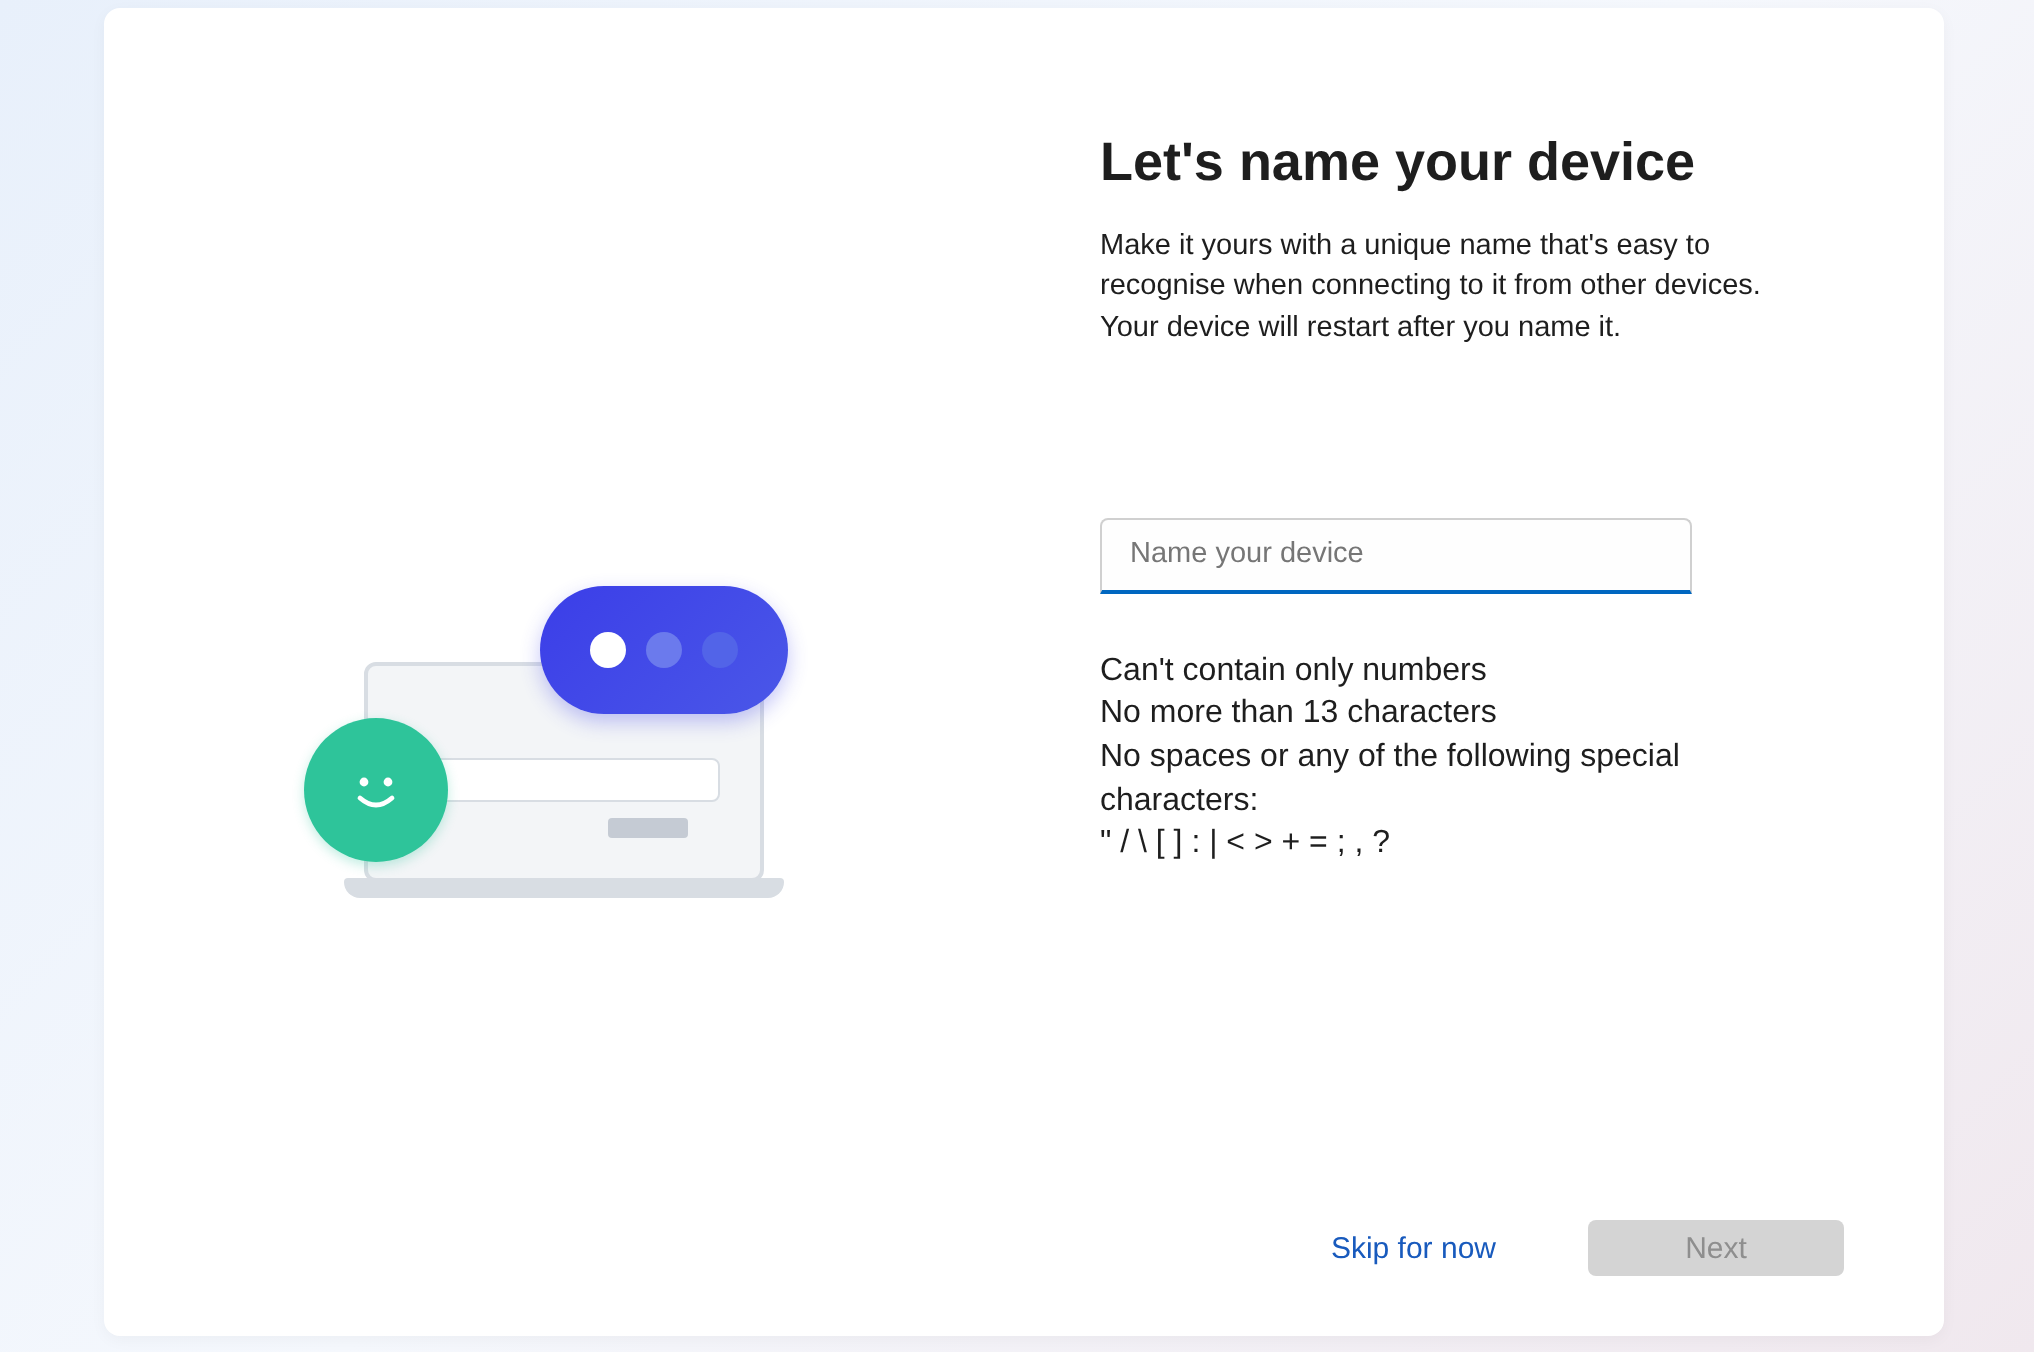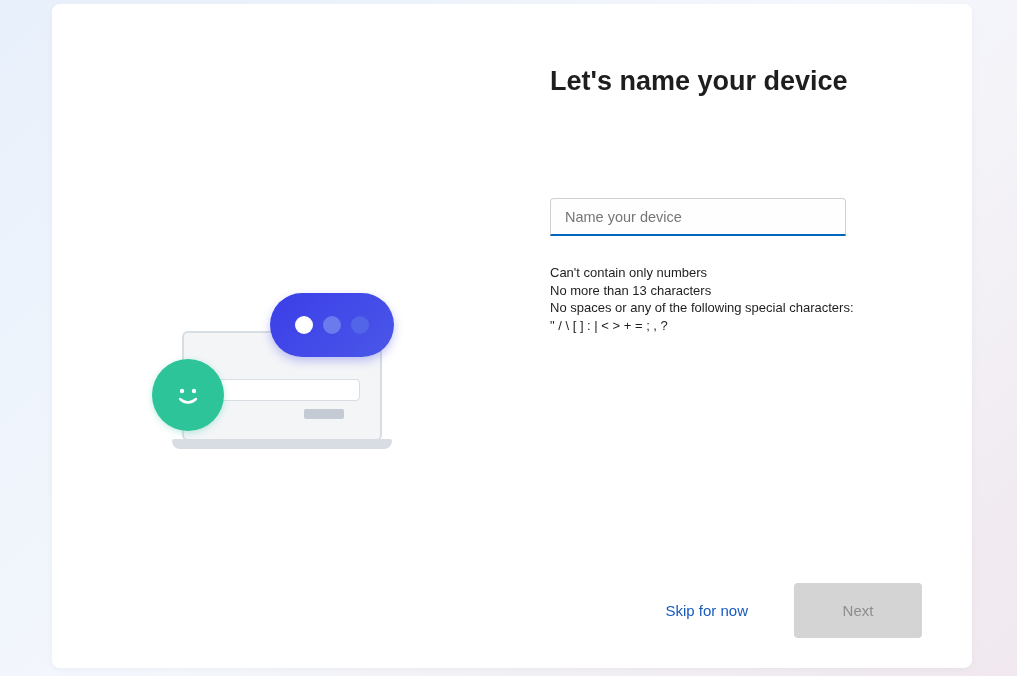--- a/index.html
+++ b/index.html
@@ -178,21 +178,21 @@
       outline: none;
       color: #1e1e1e;
     }
     
     .device-input::placeholder {
       color: #767676;
     }
     
     .rules {
       margin-top: 28px;
-      font-size: 13px;
+      font-size: 16px;
       line-height: 1.35;
       color: #1e1e1e;
     }
     
     .rules div {
       white-space: pre-wrap;
     }
     
     .footer {
       position: absolute;
@@ -207,21 +207,21 @@
       color: #185abd;
       font-size: 15px;
       cursor: pointer;
       background: none;
       border: none;
       font-family: inherit;
     }
     
     .next-btn {
       width: 128px;
-      height: 55px;
+      height: 28px;
       background: #d4d4d4;
       color: #8e8e8e;
       border: none;
       border-radius: 4px;
       font-size: 15px;
       font-family: inherit;
       cursor: default;
     }
   </style>
 </head>
@@ -246,20 +246,21 @@
             <circle cx="12" cy="14" r="2.2" fill="#ffffff"></circle>
             <circle cx="24" cy="14" r="2.2" fill="#ffffff"></circle>
             <path d="M 10 22 Q 18 29 26 22" stroke="#ffffff" stroke-width="2.4" fill="none" stroke-linecap="round"></path>
           </svg>
         </div>
       </div>
     </div>
 
     <div class="right-pane">
       <h1 class="title">Let's name your device</h1>
+      <p class="description">Make it yours with a unique name that's easy to recognise when connecting to it from other devices. Your device will restart after you name it.</p>
 
       <div class="input-wrap">
         <input type="text" class="device-input" placeholder="Name your device" style="">
       </div>
 
       <div class="rules">
         <div>Can't contain only numbers</div>
         <div>No more than 13 characters</div>
         <div>No spaces or any of the following special characters:</div>
         <div>" / \ [ ] : | &lt; &gt; + = ; , ?</div>

